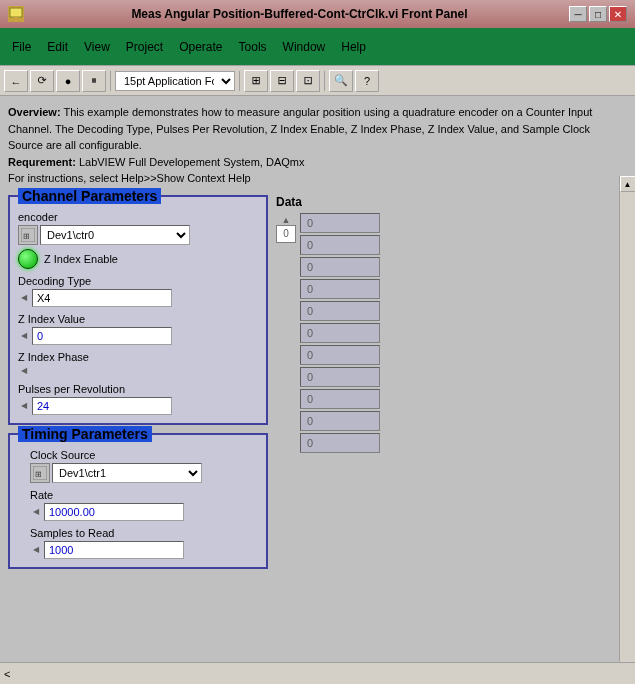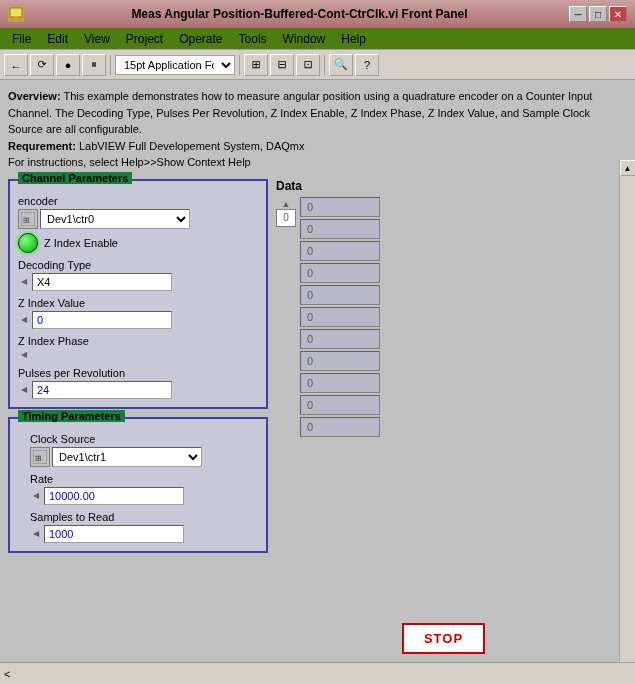--- a/index.html
+++ b/index.html
@@ -47,22 +47,22 @@
       display: flex;
       align-items: center;
       justify-content: center;
       border-top-color: #fff;
       border-left-color: #fff;
     }
     .title-btn.close { background: #c84040; color: white; }
 
     
     .menu-bar {
-      background: #4d7c0f;
-      height: 22px;
+      background: #15803d;
+      height: 38px;
       display: flex;
       align-items: center;
       padding: 4px 4px;
       border-bottom: 1px solid #a0a0a0;
     }
     .menu-item {
       padding: 2px 8px;
       font-size: 12px;
       cursor: pointer;
     }
@@ -143,23 +143,23 @@
     .group-box {
       border: 2px solid #4040a0;
       background: #c8c8d8;
       padding: 4px 8px 8px 8px;
       position: relative;
     }
     .group-box-title {
       position: absolute;
       top: -9px;
       left: 8px;
-      background: #15803d;
+      background: #1d4ed8;
       padding: 0 4px;
-      font-size: 11px;
+      font-size: 14px;
       font-weight: bold;
       color: #000;
     }
 
     .timing-group {
       border: 2px solid #4040a0;
       background: #c8c8d8;
       padding: 4px 8px 8px 20px;
       position: relative;
     }
@@ -500,23 +500,20 @@
             <div class="data-field">0</div>
             <div class="data-field">0</div>
             <div class="data-field">0</div>
             <div class="data-field">0</div>
             <div class="data-field">0</div>
             <div class="data-field">0</div>
             <div class="data-field">0</div>
           </div>
         </div>
         <div style="flex:1;"></div>
-        <div style="display:flex;justify-content:center;margin-top:8px;">
-          <button class="stop-btn">STOP</button>
-        </div>
       </div>
     </div>
 
   </div>
 
   <div class="scroll-area">
     <button class="scroll-btn">▲</button>
     <div style="flex:1;background:#c0c0c0;"></div>
 
   </div>

